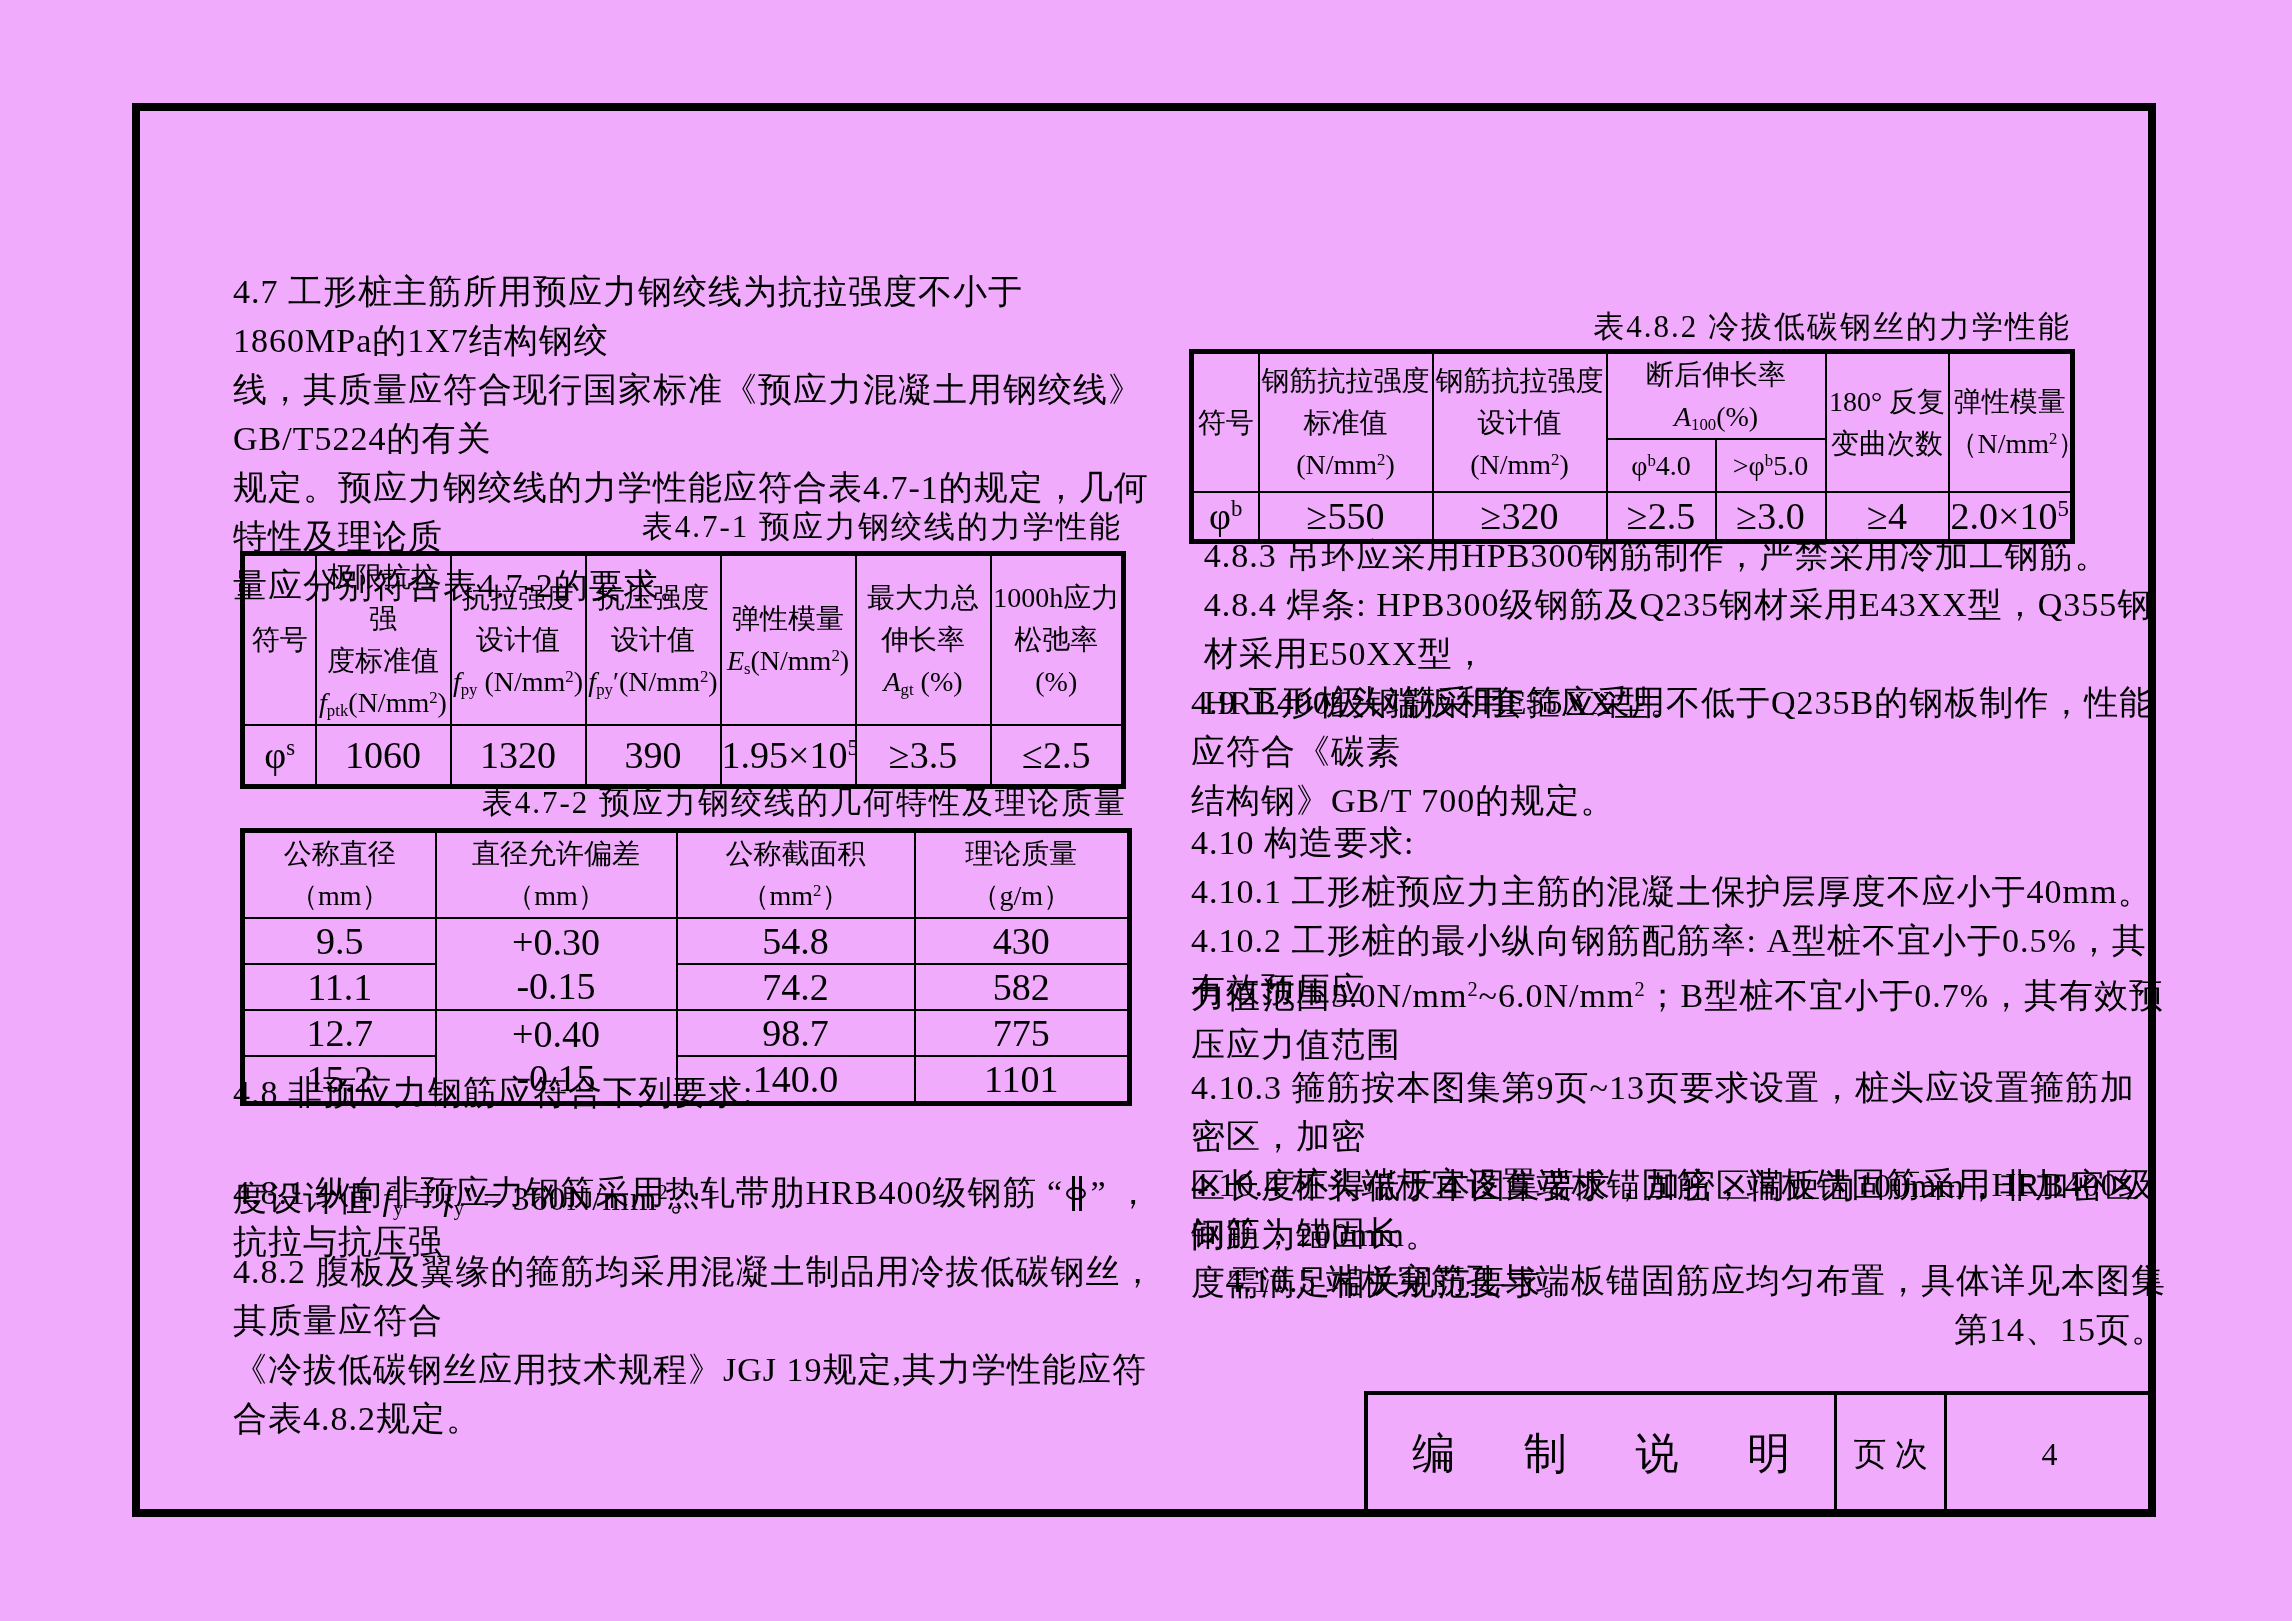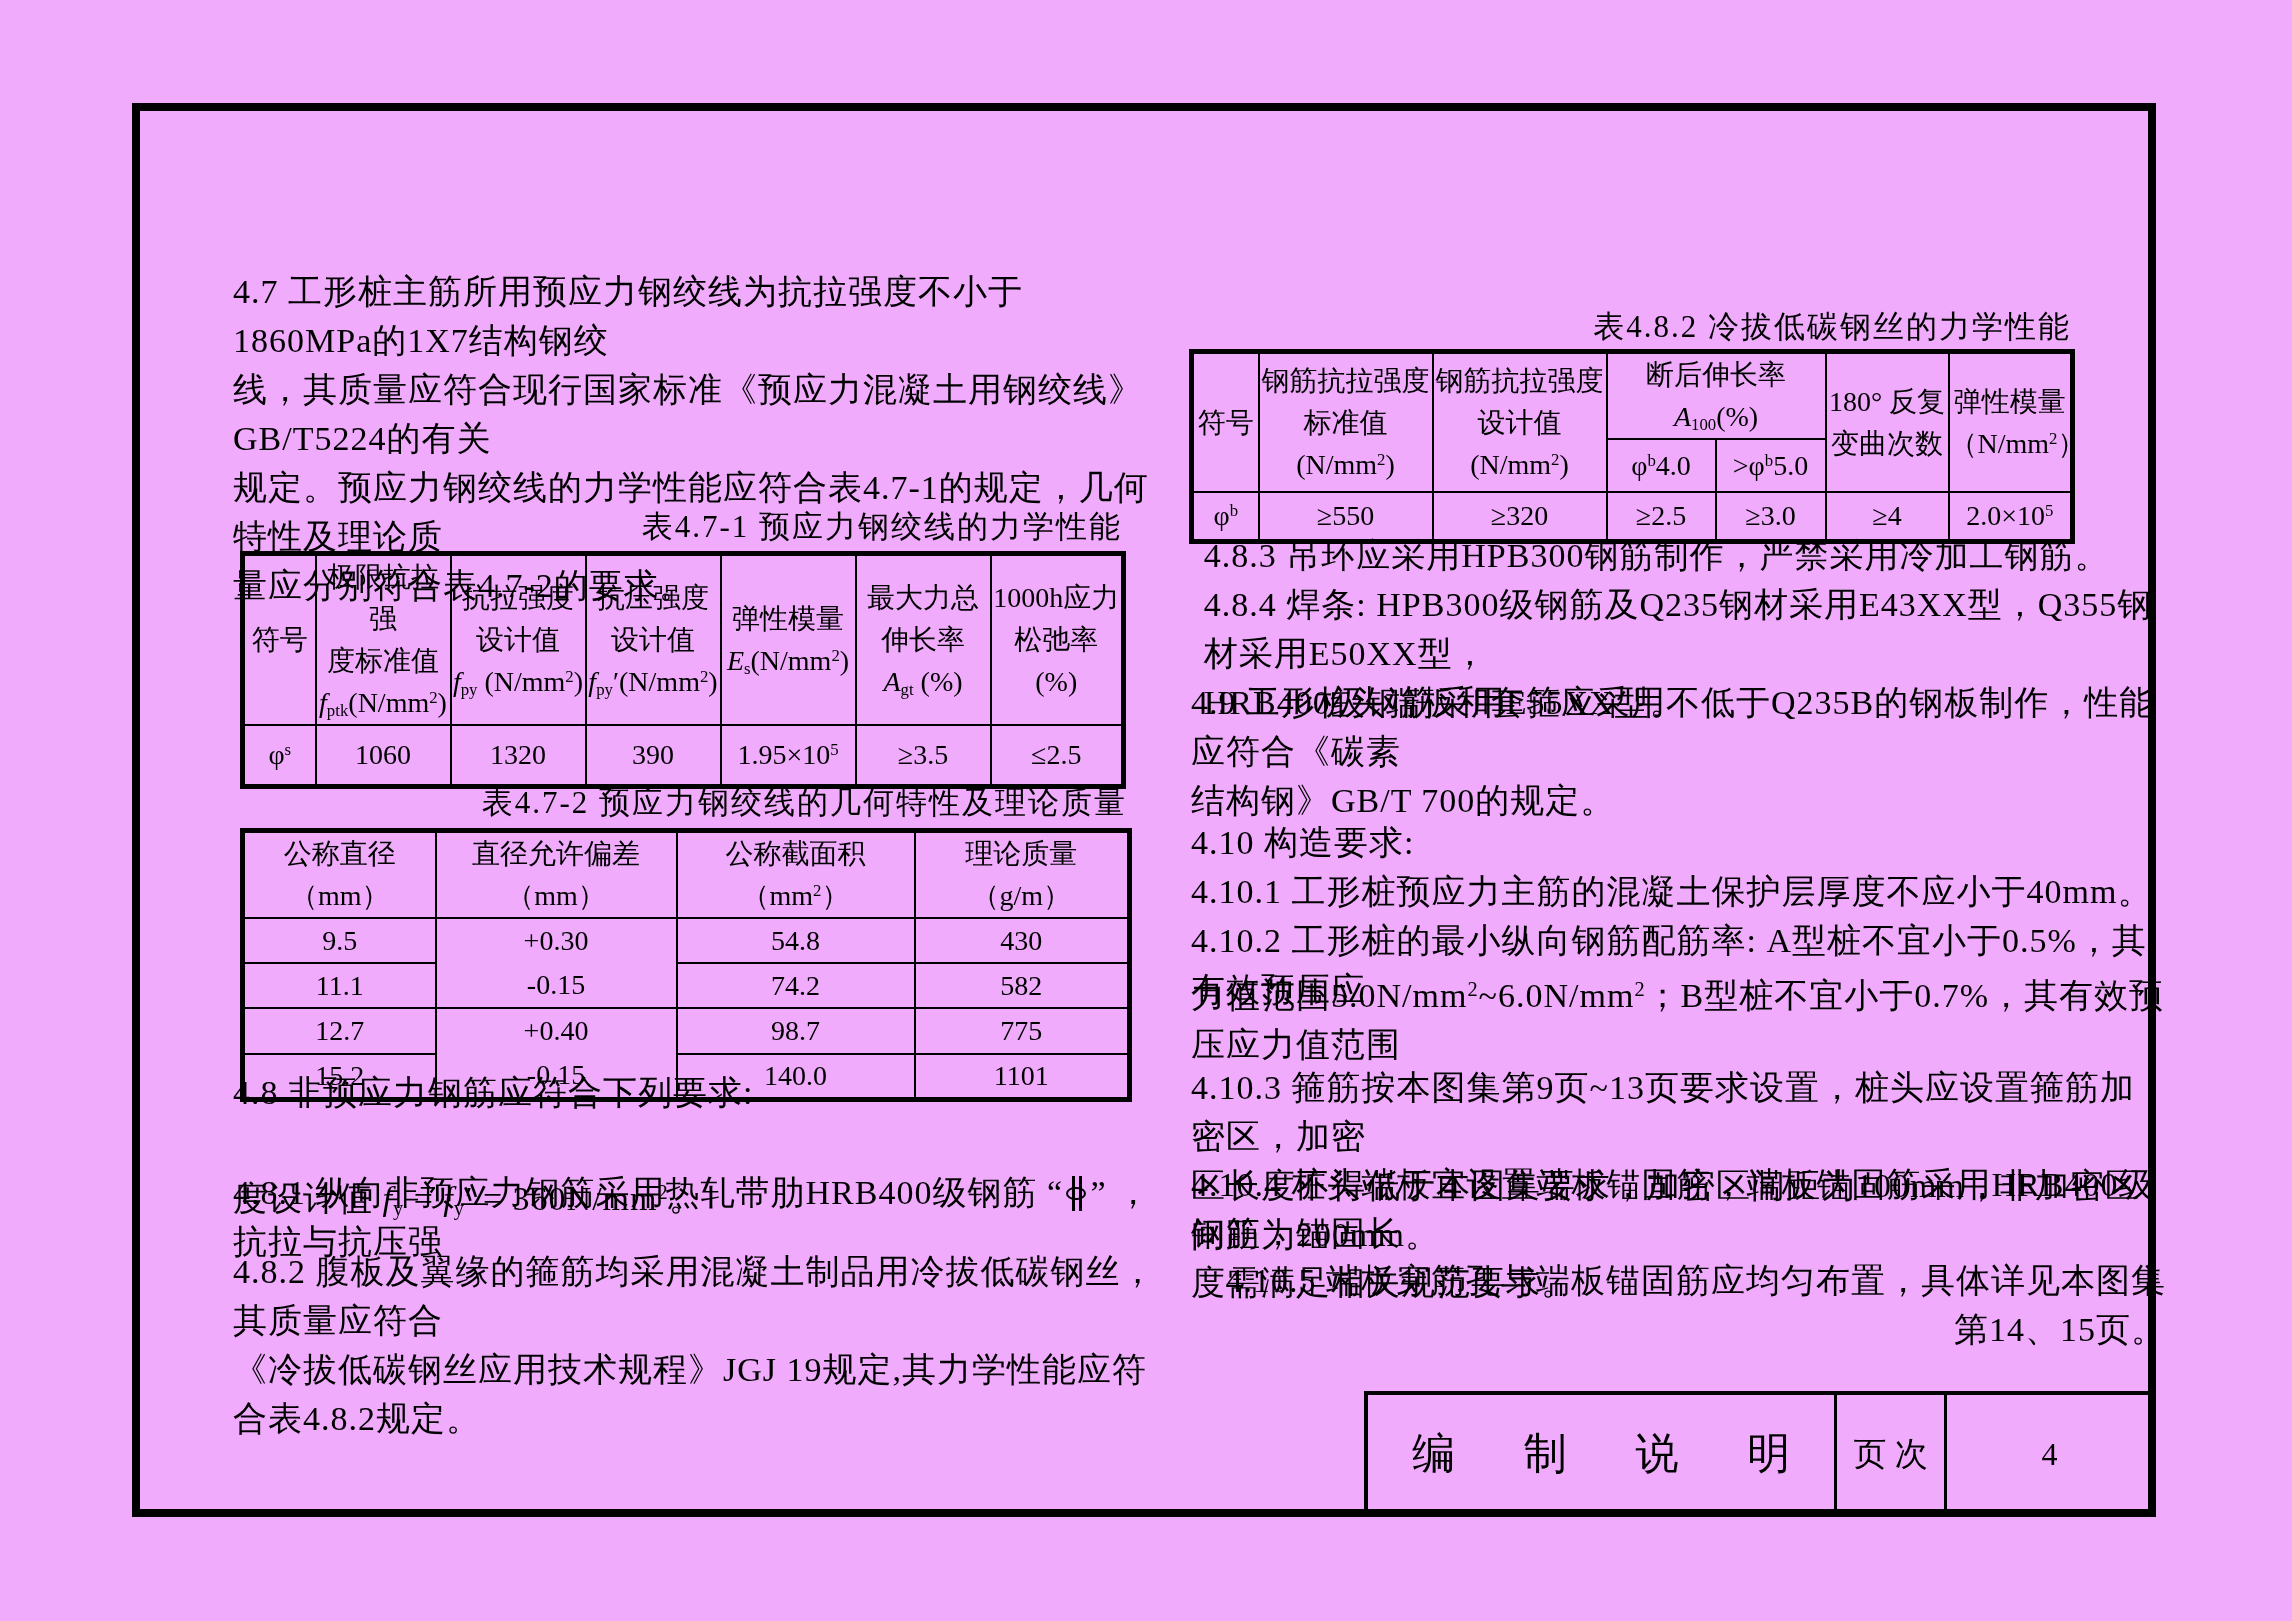--- a/index.html
+++ b/index.html
@@ -21,21 +21,21 @@
   }
   table.tbl{
     position:absolute;border-collapse:collapse;border:5.9px solid #000;
     table-layout:fixed;
   }
   table.tbl th,table.tbl td{
     border:2.9px solid #000;text-align:center;vertical-align:middle;
     font-weight:normal;padding:0;overflow:hidden;
   }
   table.tbl th{font-size:28px;line-height:1.5;}
-  table.tbl td{font-size:28px;}
+  table.tbl td{font-size:38px;}
   sub{font-size:0.60em;vertical-align:-0.25em;}
   sup{font-size:0.60em;vertical-align:0.55em;}
   i{font-family:"Liberation Serif","DejaVu Serif",serif;}
   .dual div{height:44px;line-height:44px;}
   
   .hrb-sym{display:inline-block;position:relative;width:23.5px;height:35px;vertical-align:-6.9px;margin:0 2px;}
   .hrb-sym .ring{position:absolute;left:1px;top:10.8px;width:15.7px;height:9.8px;border:2.9px solid #000;border-radius:50%;}
   .hrb-sym .bar1,.hrb-sym .bar2{position:absolute;top:0;bottom:0;width:2.9px;background:#000;}
   .hrb-sym .bar1{left:6.9px;}
   .hrb-sym .bar2{left:13.7px;}

